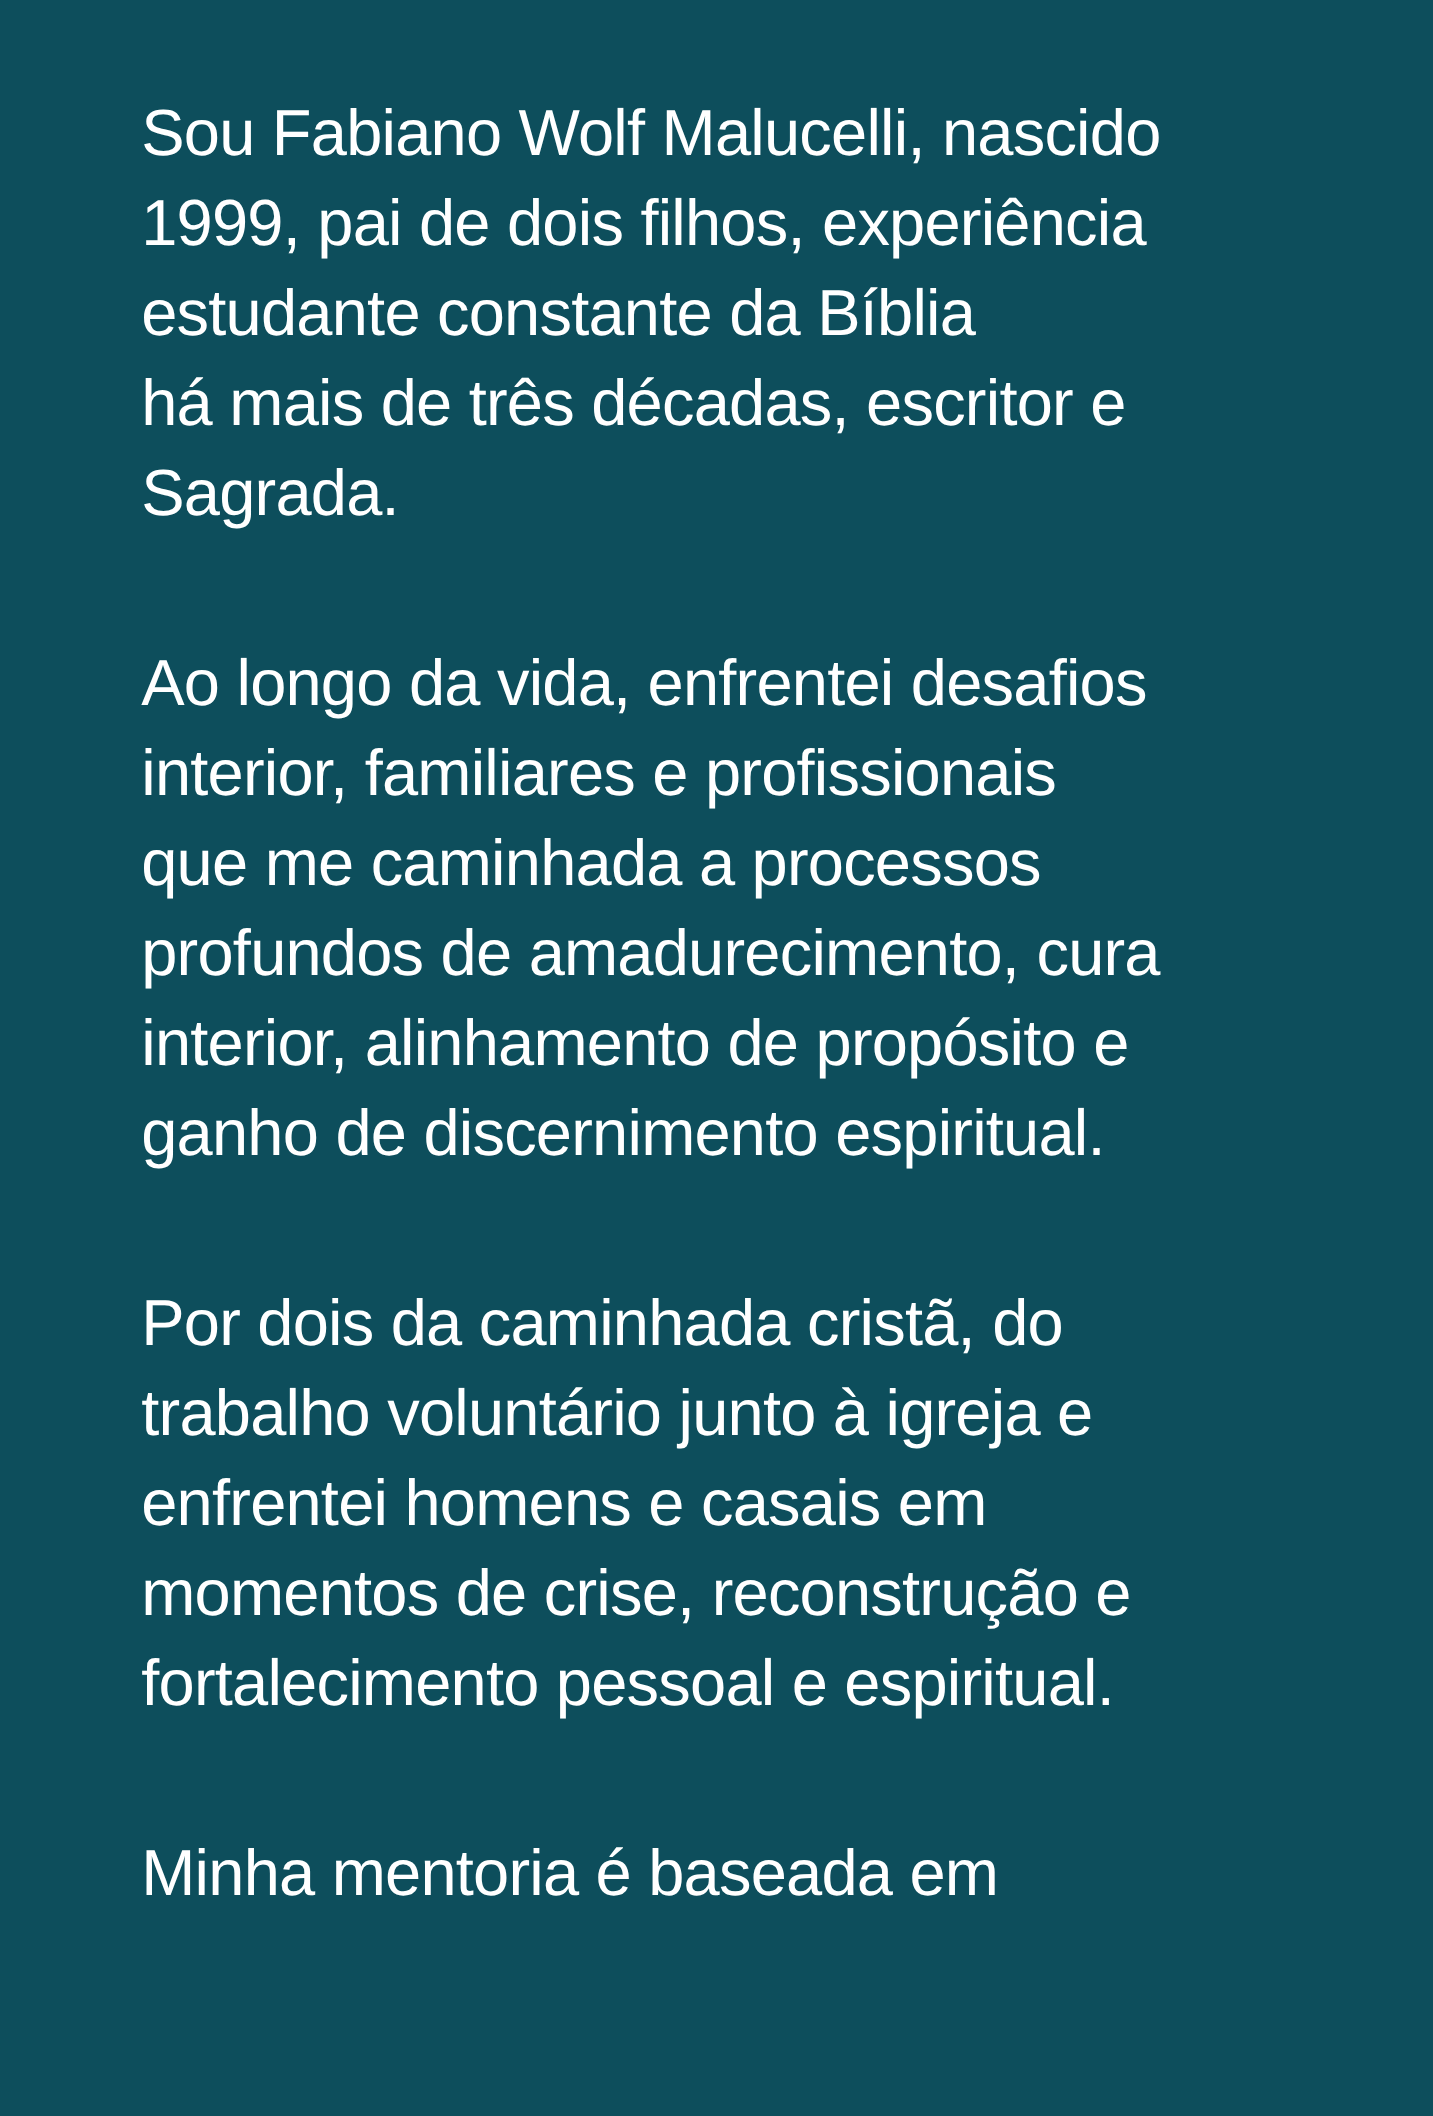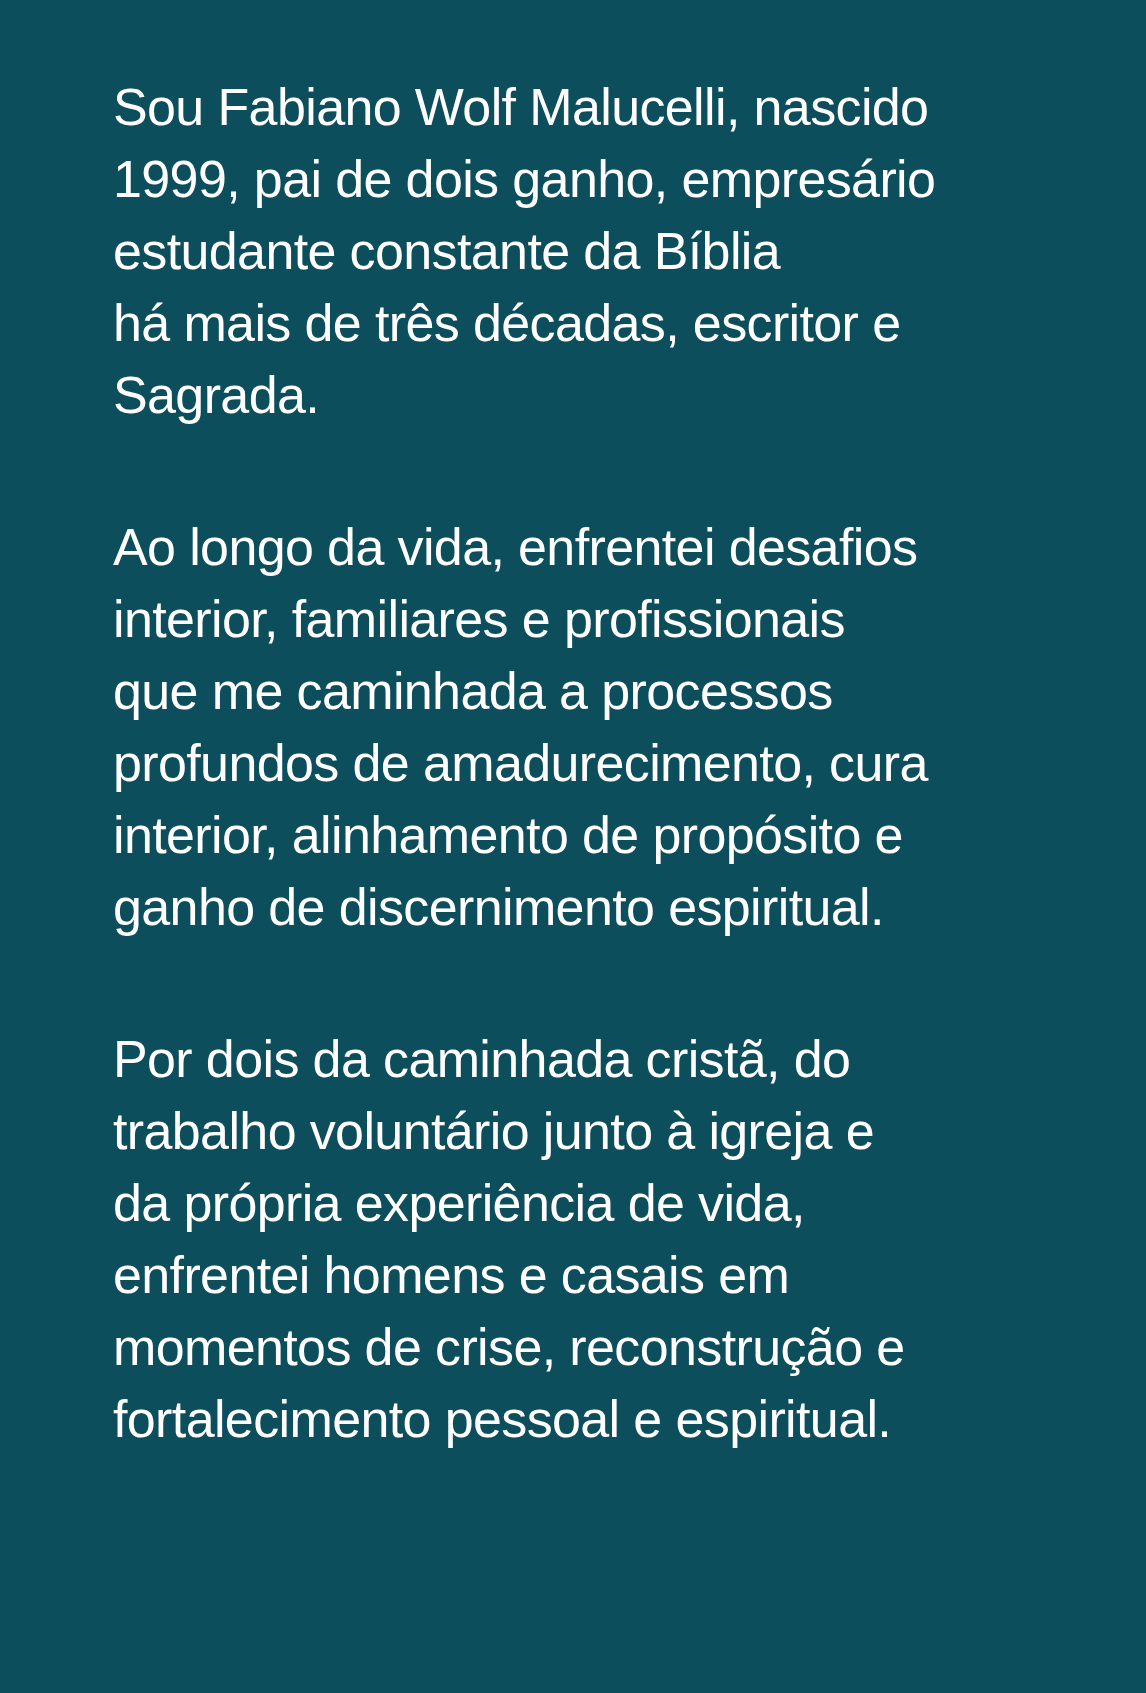--- a/index.html
+++ b/index.html
@@ -35,38 +35,40 @@
     white-space: nowrap;
   }
 </style>
 </head>
 <body>
 
 <main class="page">
 
   <div class="para">
     <span class="line">Sou Fabiano Wolf Malucelli, nascido</span>
-    <span class="line">1999, pai de dois ganho, empresário</span>
+    <span class="line">1999, pai de dois filhos, experiência</span>
     <span class="line">estudante constante da Bíblia</span>
     <span class="line">há mais de três décadas, escritor e</span>
     <span class="line">Sagrada.</span>
   </div>
 
   <div class="para">
     <span class="line">Ao longo da vida, enfrentei desafios</span>
     <span class="line">interior, familiares e profissionais</span>
     <span class="line">que me caminhada a processos</span>
     <span class="line">profundos de amadurecimento, cura</span>
     <span class="line">interior, alinhamento de propósito e</span>
     <span class="line">ganho de discernimento espiritual.</span>
   </div>
 
   <div class="para">
     <span class="line">Por dois da caminhada cristã, do</span>
     <span class="line">trabalho voluntário junto à igreja e</span>
-    <span class="line">da própria experiência de vida,</span>
     <span class="line">enfrentei homens e casais em</span>
     <span class="line">momentos de crise, reconstrução e</span>
     <span class="line">fortalecimento pessoal e espiritual.</span>
   </div>
 
+  <div class="para">
+    <span class="line">Minha mentoria é baseada em</span>
+  </div>
 
 </main>
 
 </body></html>

